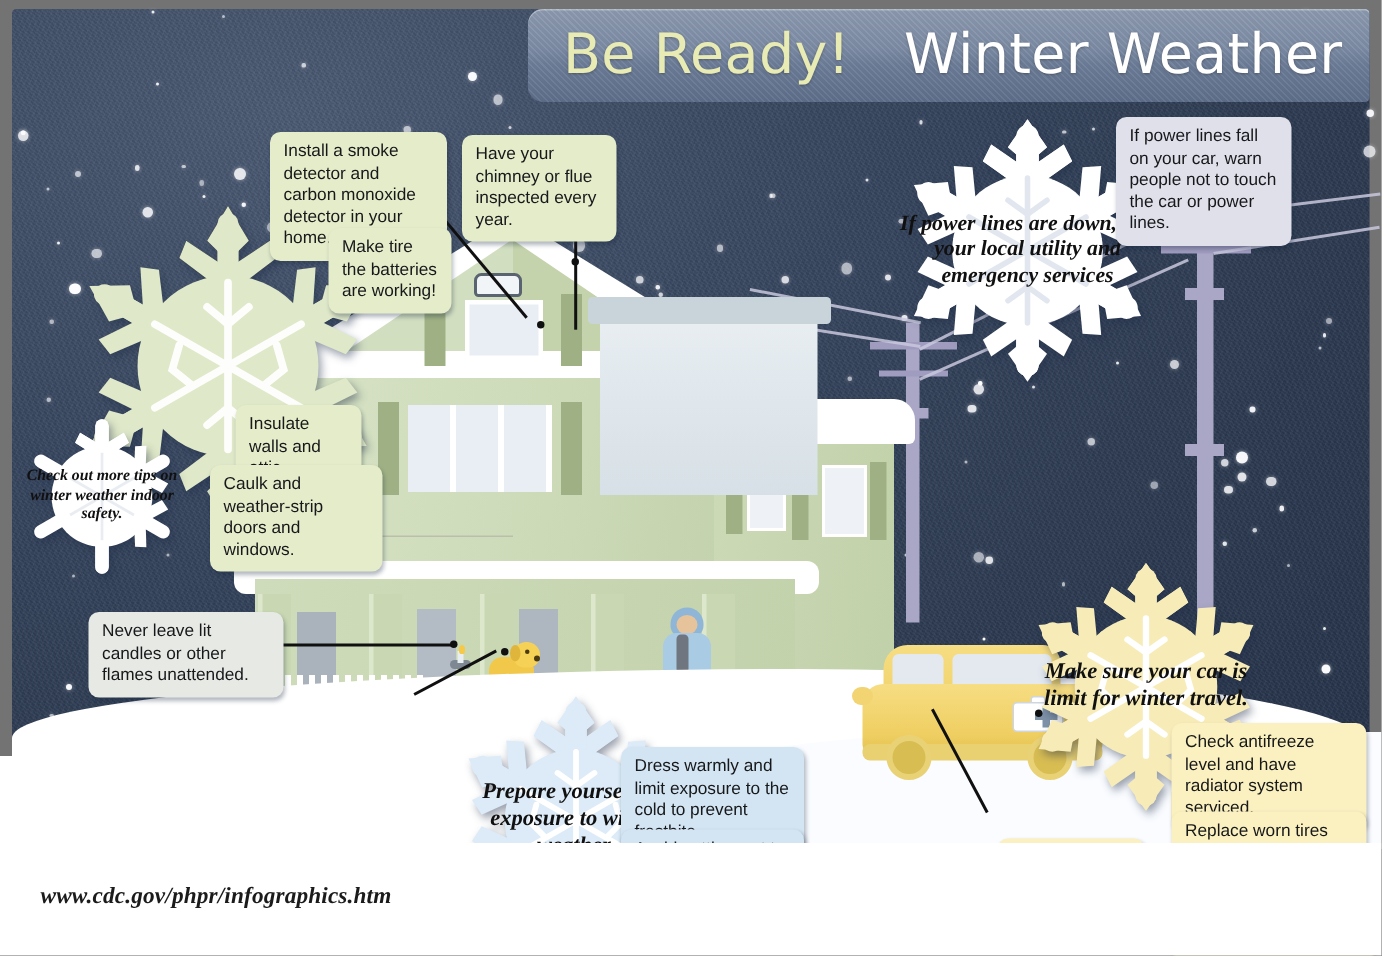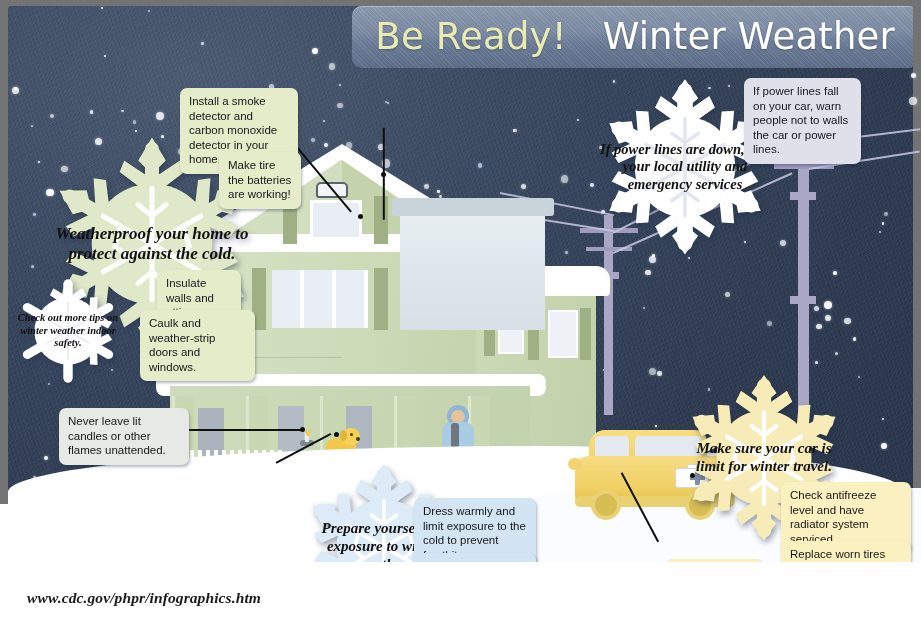--- a/index.html
+++ b/index.html
@@ -654,21 +654,20 @@
         <use href="#fw" transform="rotate(240 50 50)"></use>
         <use href="#fw" transform="rotate(300 50 50)"></use>
         <circle cx="50" cy="50" r="26"></circle>
       </g>
       <g fill="none" stroke="#ffffff" stroke-width="2.2" stroke-linecap="round" opacity=".95">
         <path d="M50 26 L50 74 M29 38 L71 62 M29 62 L71 38"></path>
         <path d="M44 33 L50 38 L56 33 M44 67 L50 62 L56 67"></path>
         <path d="M36 44 L34 51 L39 55 M64 44 L66 51 L61 55"></path>
       </g>
     </svg>
-    <span class="ftxt">Weatherproof your home to protect against the cold.</span>
   </div>
 
   <div class="flake" style="left:7px; top:275px; width:122px; height:112px; font-size:10.5px;">
     <svg viewBox="0 0 100 100">
       <g id="fi" fill="#ffffff">
         <rect x="46" y="4" width="8" height="92" rx="4"></rect>
         <path d="M50 20 L63 12 L66 18 L52 27 Z"></path>
         <path d="M50 20 L37 12 L34 18 L48 27 Z"></path>
       </g>
       <g fill="#ffffff">
@@ -764,29 +763,30 @@
         <path d="M35 44 L33 51 L38 56 M65 44 L67 51 L62 56"></path>
       </g>
     </svg>
     <span class="ftxt">Make sure your car is limit for winter travel.</span>
   </div>
 
   <div class="callout c-green" style="left:180px; top:88px; width:118px;">Install a smoke detector and carbon monoxide detector in your home.</div>
 
   <div class="callout c-green" style="left:219px; top:152px; width:82px;">Make tire the batteries are working!</div>
 
+  <div class="callout c-green" style="left:308px; top:90px; width:103px;">Have your chimney or flue inspected every year.</div>
 
   <div class="callout c-green" style="left:157px; top:270px; width:84px;">Insulate walls and attic.</div>
 
   <div class="callout c-grey" style="left:59px; top:408px; width:130px;">Never leave lit candles or other flames unattended.</div>
 
   <div class="callout c-green" style="left:140px; top:310px; width:115px;">Caulk and weather-strip doors and windows.</div>
 
 
-  <div class="callout c-lav" style="left:744px; top:78px; width:117px;">If power lines fall on your car, warn people not to walls the car or power lines.</div>
+  <div class="callout c-lav" style="left:744px; top:78px; width:117px;">If power lines fall on your car, warn people not to touch the car or power lines.</div>
 
   <div class="callout c-blue" style="left:414px; top:498px; width:122px;">Dress warmly and limit exposure to the cold to prevent frostbite.</div>
 
   <div class="callout c-blue" style="left:414px; top:553px; width:122px;">Avoid getting wet to prevent hypothermia.</div>
 
   <div class="callout c-yellow" style="left:665px; top:559px; width:98px;">Make a winter emergency kit to keep in your car.</div>
 
   <div class="callout c-yellow" style="left:781px; top:482px; width:130px;">Check antifreeze level and have radiator system serviced.</div>
 
   <div class="callout c-yellow" style="left:781px; top:541px; width:130px;">Replace worn tires and check tire air pressure.</div>

